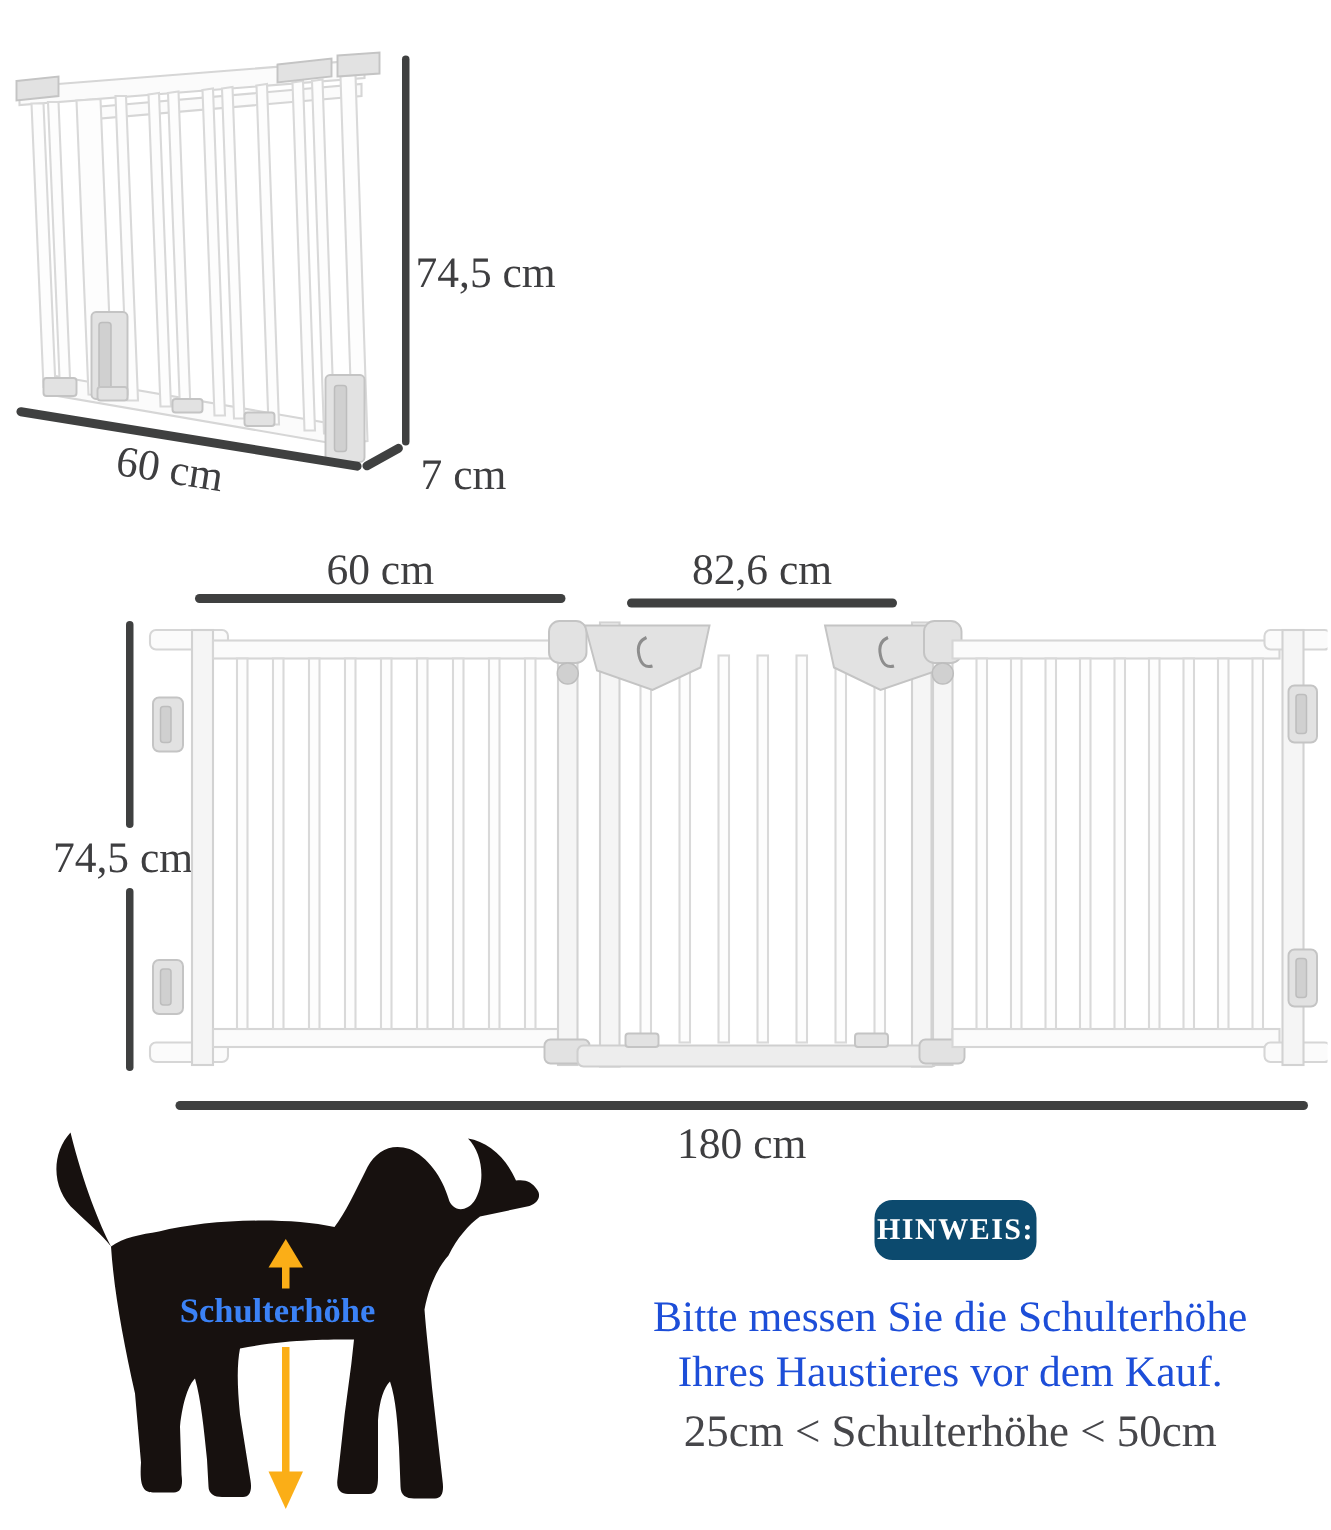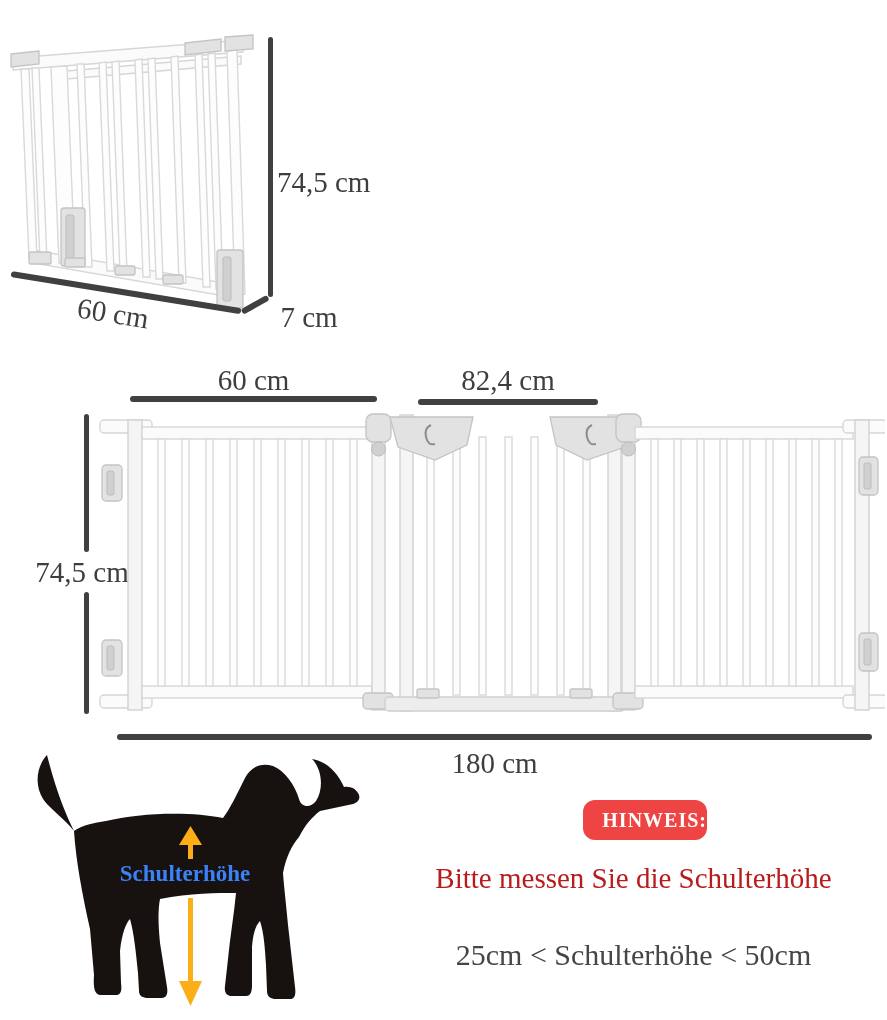--- a/index.html
+++ b/index.html
@@ -10,25 +10,25 @@
   }
   .abs{position:absolute;}
   .dim-label{
     color:#3e3e40;font-size:29px;font-weight:400;letter-spacing:0;
     text-align:center;white-space:nowrap;
   }
   .dim-line-h{background:#3f4040;height:6px;border-radius:3px;}
   .dim-line-v{background:#3f4040;width:5px;border-radius:3px;}
   .dim-line-diag{background:#3f4040;height:6px;border-radius:3px;transform-origin:left center;}
   .notice-badge{
-    background:#ef4444;border-radius:12px;width:124px;height:40px;
-    display:flex;align-items:center;justify-content:flex-end;
+    background:#0c4a6e;border-radius:12px;width:108px;height:40px;
+    display:flex;align-items:center;justify-content:center;
   }
   .notice-badge span{color:#ffffff;font-weight:bold;font-size:20px;letter-spacing:1px;}
-  .notice-line{color:#b91c1c;font-size:29px;text-align:center;width:507px;white-space:nowrap;}
+  .notice-line{color:#1d4ed8;font-size:29px;text-align:center;width:507px;white-space:nowrap;}
   .notice-line.dark{color:#46464a;font-size:30px;}
   .dog-label{
     color:#3b82f6;font-weight:bold;font-size:23px;text-align:center;width:150px;white-space:nowrap;
   }
   svg .bar{fill:#fdfdfd;stroke:#d9d9d9;stroke-width:1.4;}
   svg .rail{fill:#fbfbfb;stroke:#d6d6d6;stroke-width:1.4;}
   svg .post{fill:#f5f5f5;stroke:#d2d2d2;stroke-width:1.4;}
   svg .hw{fill:#e2e2e2;stroke:#c4c4c4;stroke-width:1.3;}
   svg .hw2{fill:#d0d0d0;stroke:#bdbdbd;stroke-width:1;}
 </style>
@@ -77,21 +77,21 @@
 
   <div class="abs dim-line-diag" style="left:11px;top:271px;width:233px;transform:rotate(9.2deg)"></div>
   <div class="abs dim-label" style="left:48px;top:297px;width:130px;transform:rotate(9deg)">60 cm</div>
 
   <div class="abs dim-line-diag" style="left:242px;top:309px;width:30px;transform:rotate(-29deg)"></div>
   <div class="abs dim-label" style="left:274px;top:301px;width:70px;text-align:center">7 cm</div>
 
   <div class="abs dim-label" style="left:130px;top:364px;width:247px">60 cm</div>
   <div class="abs dim-line-h" style="left:130px;top:396px;width:247px"></div>
 
-  <div class="abs dim-label" style="left:418px;top:364px;width:180px">82,4 cm</div>
+  <div class="abs dim-label" style="left:418px;top:364px;width:180px">82,6 cm</div>
   <div class="abs dim-line-h" style="left:418px;top:399px;width:180px"></div>
 
   <div class="abs dim-line-v" style="left:84px;top:414px;height:138px"></div>
   <div class="abs dim-label" style="left:28px;top:556px;width:108px">74,5 cm</div>
   <div class="abs dim-line-v" style="left:84px;top:592px;height:122px"></div>
 
   <svg class="abs" style="left:95px;top:405px" width="790" height="312" viewBox="0 0 790 312">
 
     <rect class="rail" x="5" y="15" width="52" height="13" rx="4"></rect>
     <rect class="rail" x="5" y="290" width="52" height="13" rx="4"></rect>
@@ -228,15 +228,16 @@
       <rect x="166" y="145" width="5" height="85"></rect>
       <polygon points="157,228 180,228 168.5,253"></polygon>
     </g>
   </svg>
   <div class="abs dog-label" style="left:110px;top:861px">Schulterhöhe</div>
 
   <div class="abs notice-badge" style="left:583px;top:800px">
     <span>HINWEIS:</span>
   </div>
   <div class="abs notice-line" style="left:380px;top:862px">Bitte messen Sie die Schulterhöhe</div>
+  <div class="abs notice-line" style="left:380px;top:899px">Ihres Haustieres vor dem Kauf.</div>
   <div class="abs notice-line dark" style="left:380px;top:938px">25cm &lt; Schulterhöhe &lt; 50cm</div>
 
 </div>
 
 </body></html>

